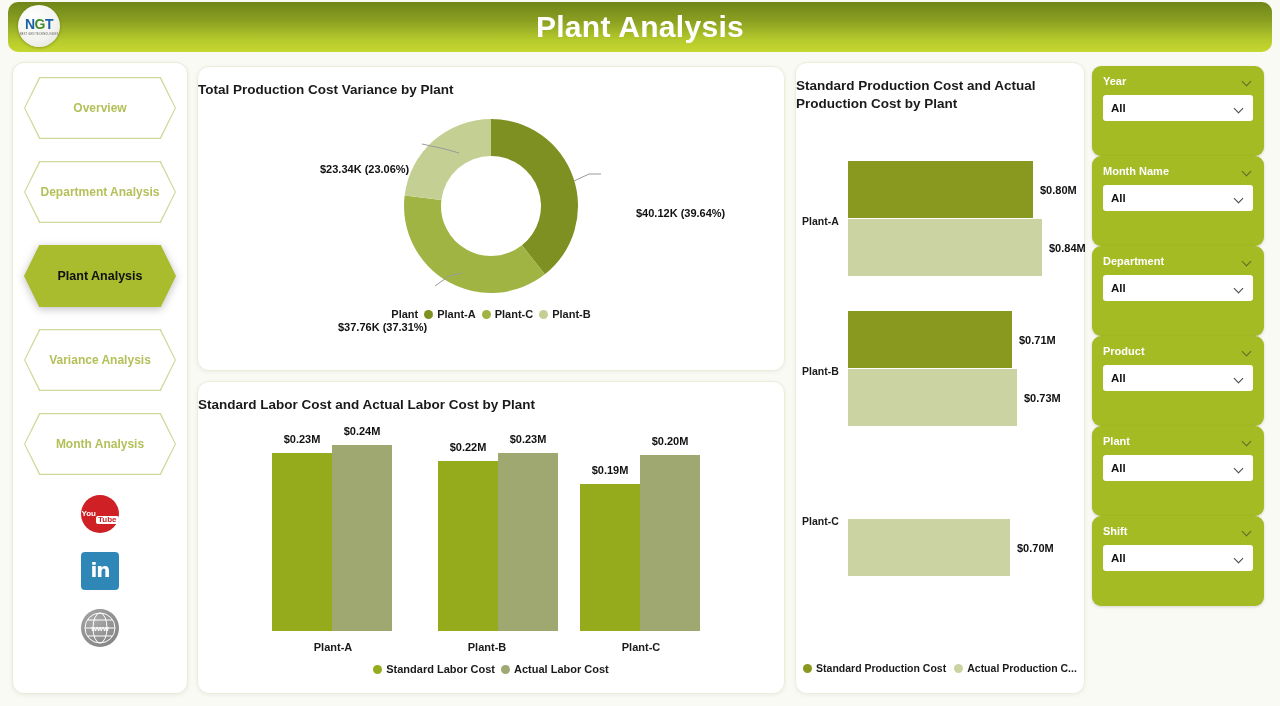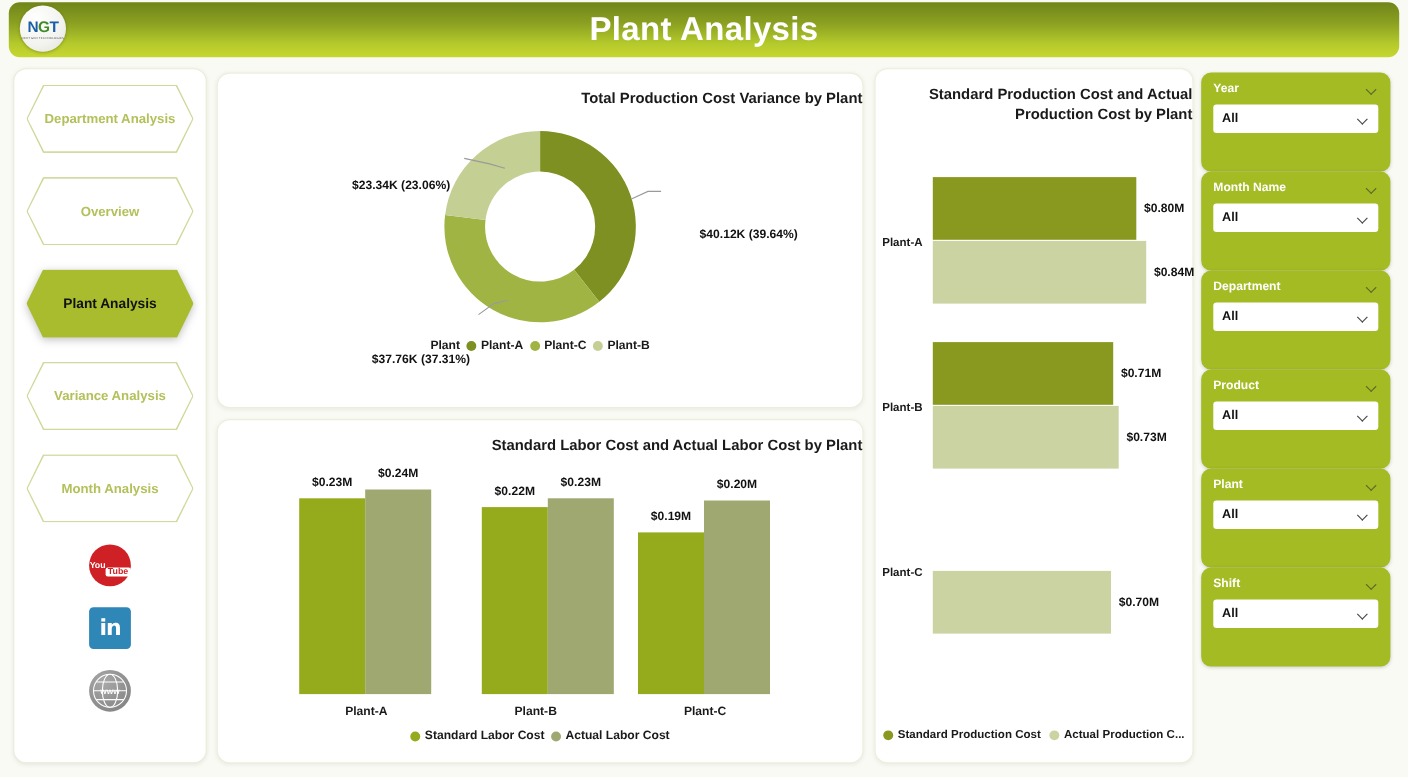--- a/index.html
+++ b/index.html
@@ -156,27 +156,26 @@
 
   
   .card {
     position: absolute;
     background: #ffffff;
     border: 1px solid #eaefd9;
     border-radius: 12px;
     box-shadow: 0 1px 4px rgba(0,0,0,0.06);
   }
   .card-title {
-    text-align: right;
+    text-align: left;
     font-size: 13.5px;
     font-weight: bold;
     color: #1a1a1a;
     padding-top: 14px;
     line-height: 1.35;
-    margin-left: 26px;
   }
 
   #donut-card  { left: 197px; top: 66px;  width: 588px; height: 305px; }
   #labor-card  { left: 197px; top: 381px; width: 588px; height: 313px; }
   #prod-card   { left: 795px; top: 62px;  width: 290px; height: 632px; }
 
   
   .donut-wrap { position: relative; width: 100%; height: 205px; }
   .donut-svg { position: absolute; left: 50%; top: 12px; transform: translateX(-50%); }
   .pie-label {
@@ -319,26 +318,26 @@
 </div>
 <div class="logo">
   <div class="logo-text">N<span class="g">G</span>T</div>
   <div class="logo-sub">NEXT GEN TECHNOLOGIES</div>
 </div>
 
 <div class="sidebar">
   <div class="nav-item">
     <div class="hex"></div>
     <div class="hex-inner"></div>
-    <div class="nav-label">Department Analysis</div>
+    <div class="nav-label">Overview</div>
   </div>
   <div class="nav-item">
     <div class="hex"></div>
     <div class="hex-inner"></div>
-    <div class="nav-label">Overview</div>
+    <div class="nav-label">Department Analysis</div>
   </div>
   <div class="nav-item active">
     <div class="hex"></div>
     <div class="hex-inner"></div>
     <div class="nav-label">Plant Analysis</div>
   </div>
   <div class="nav-item">
     <div class="hex"></div>
     <div class="hex-inner"></div>
     <div class="nav-label">Variance Analysis</div>

